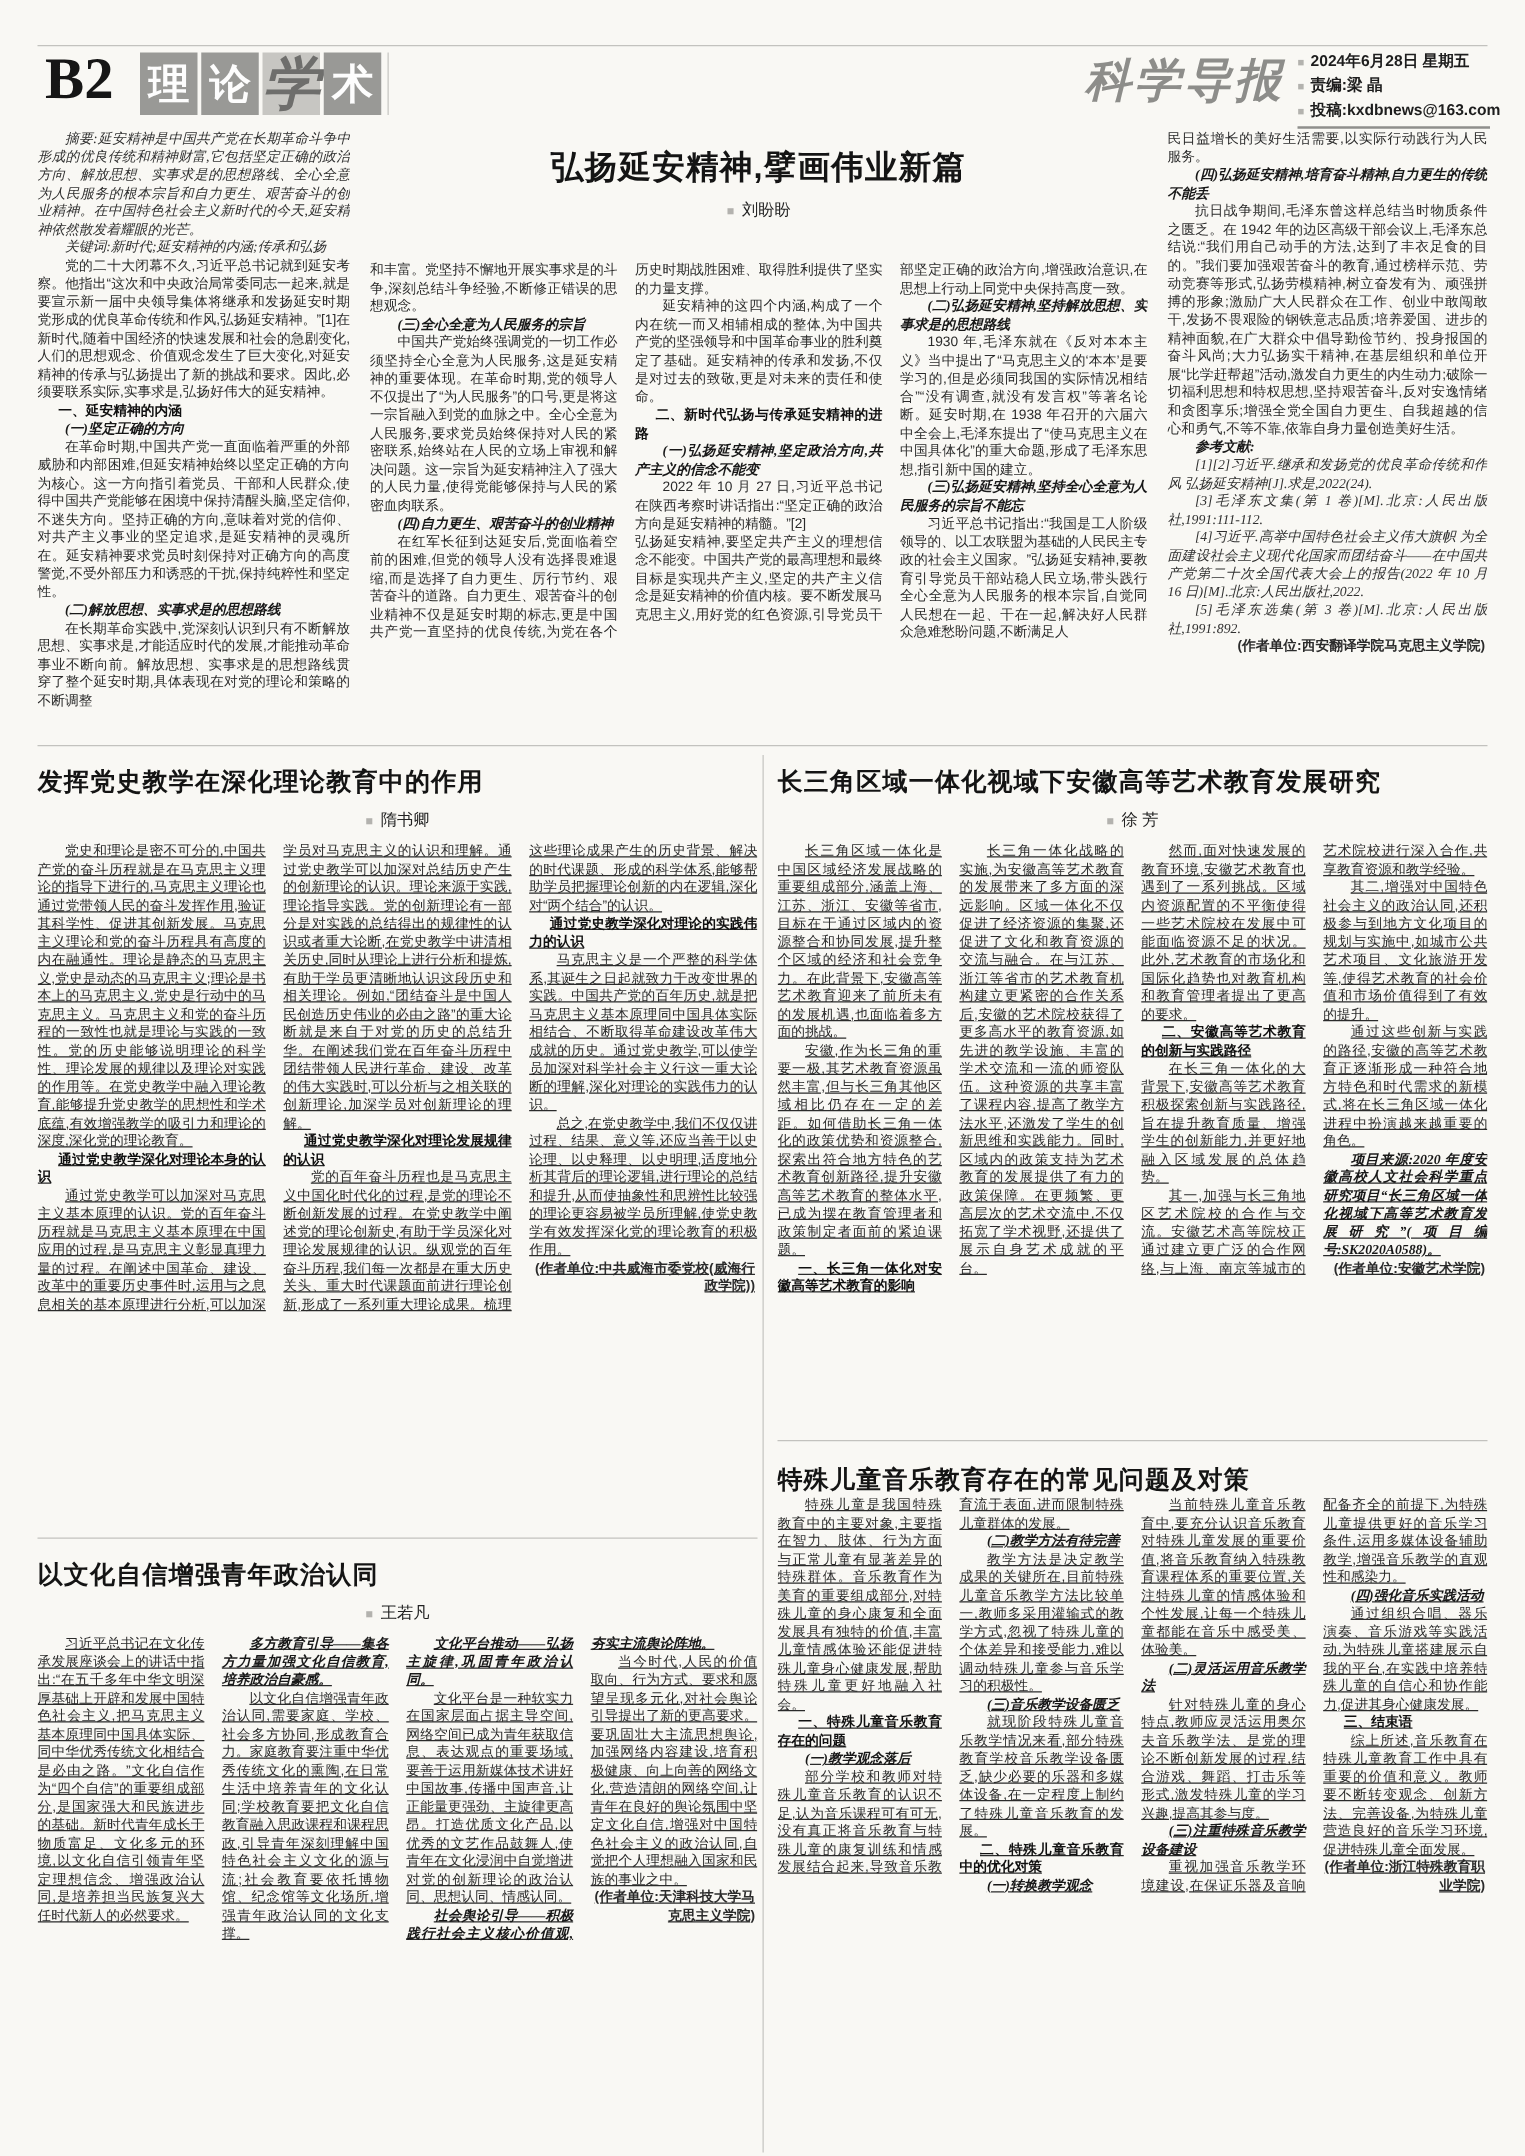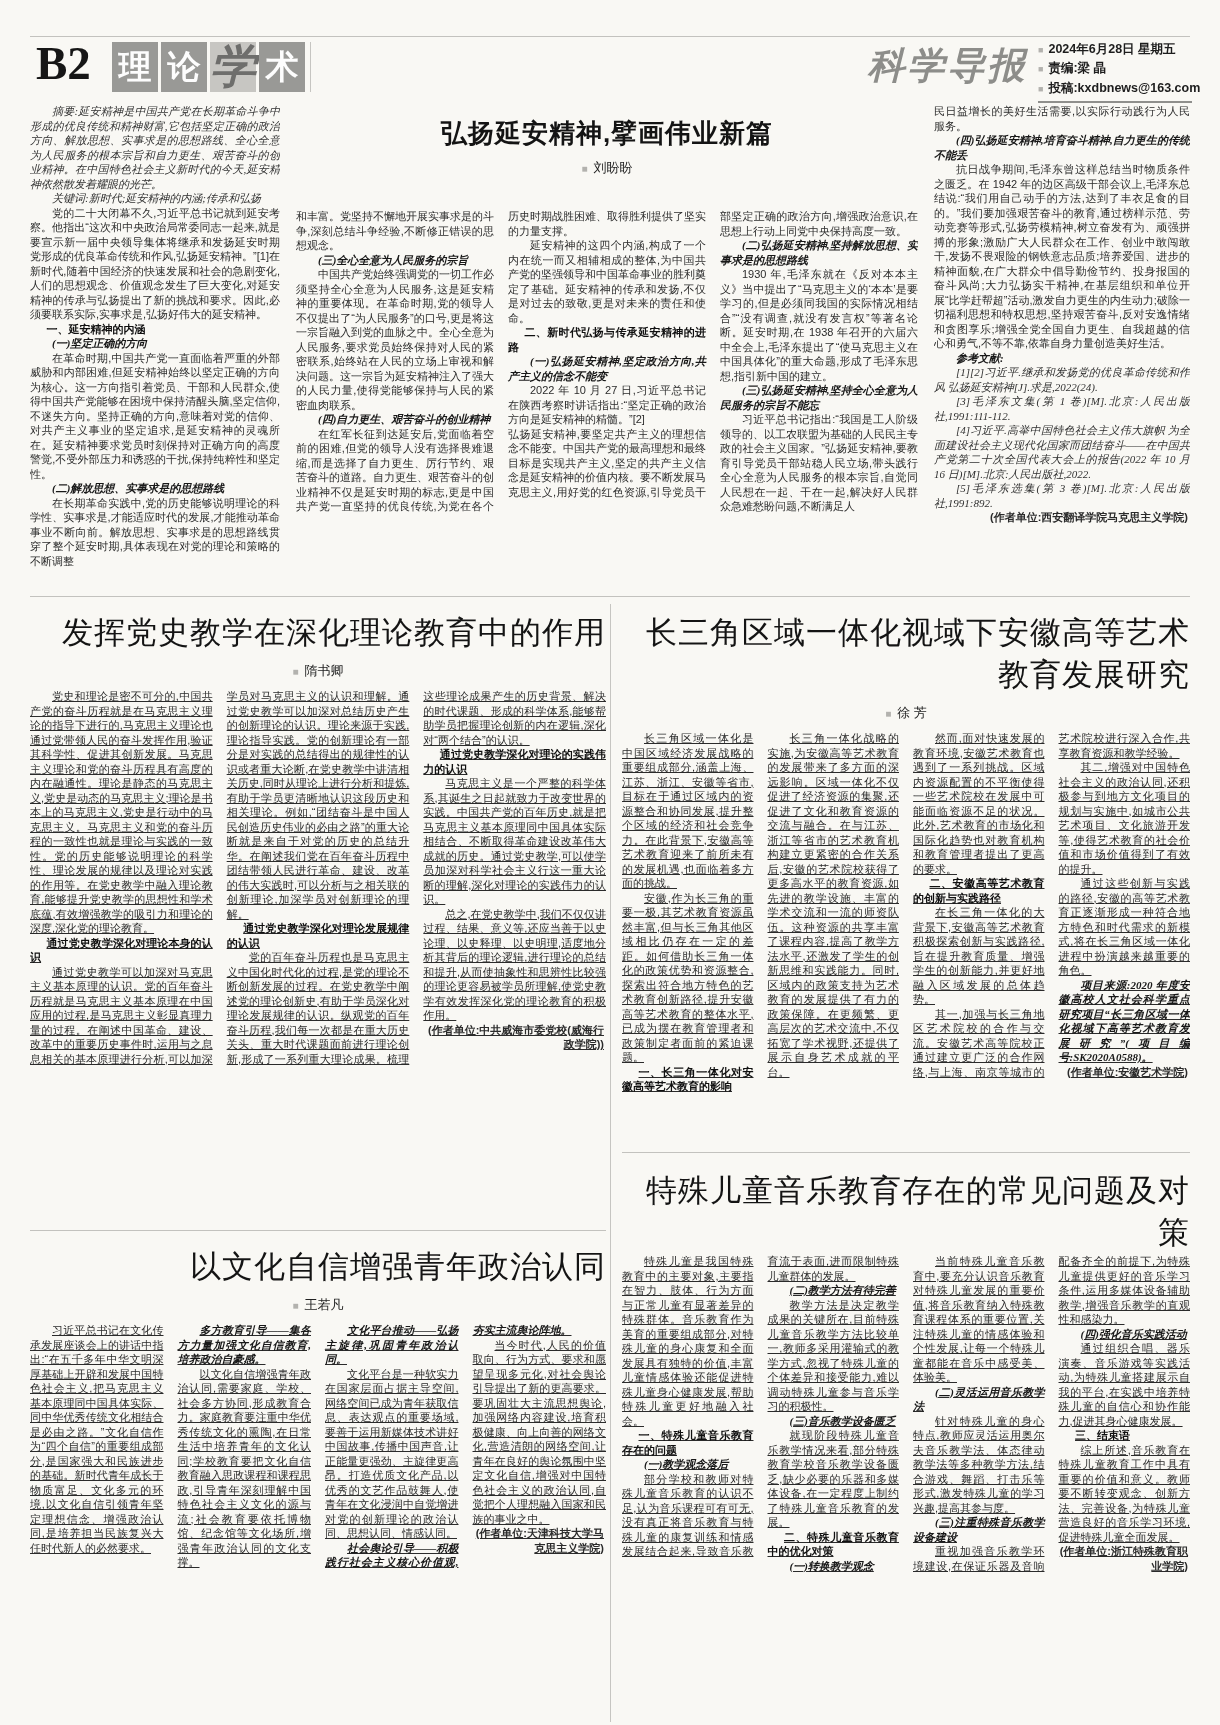--- a/index.html
+++ b/index.html
@@ -22,21 +22,21 @@
        line-height:1.55;border-bottom:2px solid #8f8f8c;padding-bottom:3px;font-weight:bold;}
   .info-line{display:flex;gap:5px;align-items:baseline;white-space:nowrap;}
   .sq{color:#b3b2ae;font-size:9px;flex:none;}
   
   .art{position:absolute;overflow:hidden;}
   .a1{left:30px;top:104px;width:1160px;height:486px;display:flex;gap:16px;}
   .a1-left{width:250px;height:100%;overflow:hidden;}
   .a1-center{flex:1;display:flex;flex-direction:column;min-width:0;}
   .a1-right{width:256px;height:100%;overflow:hidden;}
   h1.t1{font-size:26px;text-align:center;margin:12px 0 0;font-weight:bold;color:#141414;letter-spacing:1px;}
-  h2.t2{font-size:31px;text-align:right;margin:12px 0 0;font-weight:normal;color:#141414;letter-spacing:1px;}
+  h2.t2{font-size:20px;text-align:left;margin:12px 0 0;font-weight:bold;color:#141414;letter-spacing:1px;}
   .byline{text-align:center;font-size:13px;margin:8px 0 9px;color:#222;}
   .byline .sq{font-size:10px;margin-right:6px;}
   .cols{column-gap:14px;overflow:hidden;}
   .a1c{column-count:3;flex:1;margin-top:23px;}
   .c3{column-count:3;}
   .c4{column-count:4;}
   .a2{left:30px;top:600px;width:576px;height:628px;display:flex;flex-direction:column;}
   .a3{left:622px;top:600px;width:568px;height:548px;display:flex;flex-direction:column;}
   .a4{left:30px;top:1234px;width:576px;height:491px;display:flex;flex-direction:column;}
   .a5{left:622px;top:1158px;width:568px;height:567px;display:flex;flex-direction:column;}
@@ -84,21 +84,21 @@
 
   <section class="art a1">
     <div class="a1-left">
         <p class="kai">摘要:延安精神是中国共产党在长期革命斗争中形成的优良传统和精神财富,它包括坚定正确的政治方向、解放思想、实事求是的思想路线、全心全意为人民服务的根本宗旨和自力更生、艰苦奋斗的创业精神。在中国特色社会主义新时代的今天,延安精神依然散发着耀眼的光芒。</p>
         <p class="kai">关键词:新时代;延安精神的内涵;传承和弘扬</p>
         <p class="para">党的二十大闭幕不久,习近平总书记就到延安考察。他指出“这次和中央政治局常委同志一起来,就是要宣示新一届中央领导集体将继承和发扬延安时期党形成的优良革命传统和作风,弘扬延安精神。”[1]在新时代,随着中国经济的快速发展和社会的急剧变化,人们的思想观念、价值观念发生了巨大变化,对延安精神的传承与弘扬提出了新的挑战和要求。因此,必须要联系实际,实事求是,弘扬好伟大的延安精神。</p>
         <p class="sub-major">一、延安精神的内涵</p>
         <p class="sub-kai">(一)坚定正确的方向</p>
         <p class="para">在革命时期,中国共产党一直面临着严重的外部威胁和内部困难,但延安精神始终以坚定正确的方向为核心。这一方向指引着党员、干部和人民群众,使得中国共产党能够在困境中保持清醒头脑,坚定信仰,不迷失方向。坚持正确的方向,意味着对党的信仰、对共产主义事业的坚定追求,是延安精神的灵魂所在。延安精神要求党员时刻保持对正确方向的高度警觉,不受外部压力和诱惑的干扰,保持纯粹性和坚定性。</p>
         <p class="sub-kai">(二)解放思想、实事求是的思想路线</p>
-        <p class="para">在长期革命实践中,党的历史能够说明理论的科学性、实事求是,才能适应时代的发展,才能推动革命事业不断向前。解放思想、实事求是的思想路线贯穿了整个延安时期,具体表现在对党的理论和策略的不断调整</p>
+        <p class="para">在长期革命实践中,党深刻认识到只有不断解放思想、实事求是,才能适应时代的发展,才能推动革命事业不断向前。解放思想、实事求是的思想路线贯穿了整个延安时期,具体表现在对党的理论和策略的不断调整</p>
       </div>
     <div class="a1-center">
       <h1 class="t1">弘扬延安精神,擘画伟业新篇</h1>
       <div class="byline">
         <span class="sq">■</span><span>刘盼盼</span>
       </div>
       <div class="cols a1c">
           <p class="para cont">和丰富。党坚持不懈地开展实事求是的斗争,深刻总结斗争经验,不断修正错误的思想观念。</p>
           <p class="sub-kai">(三)全心全意为人民服务的宗旨</p>
           <p class="para">中国共产党始终强调党的一切工作必须坚持全心全意为人民服务,这是延安精神的重要体现。在革命时期,党的领导人不仅提出了“为人民服务”的口号,更是将这一宗旨融入到党的血脉之中。全心全意为人民服务,要求党员始终保持对人民的紧密联系,始终站在人民的立场上审视和解决问题。这一宗旨为延安精神注入了强大的人民力量,使得党能够保持与人民的紧密血肉联系。</p>
@@ -197,21 +197,21 @@
         <p class="sub-kai">(一)教学观念落后</p>
         <p class="para">部分学校和教师对特殊儿童音乐教育的认识不足,认为音乐课程可有可无,没有真正将音乐教育与特殊儿童的康复训练和情感发展结合起来,导致音乐教育流于表面,进而限制特殊儿童群体的发展。</p>
         <p class="sub-kai">(二)教学方法有待完善</p>
         <p class="para">教学方法是决定教学成果的关键所在,目前特殊儿童音乐教学方法比较单一,教师多采用灌输式的教学方式,忽视了特殊儿童的个体差异和接受能力,难以调动特殊儿童参与音乐学习的积极性。</p>
         <p class="sub-kai">(三)音乐教学设备匮乏</p>
         <p class="para">就现阶段特殊儿童音乐教学情况来看,部分特殊教育学校音乐教学设备匮乏,缺少必要的乐器和多媒体设备,在一定程度上制约了特殊儿童音乐教育的发展。</p>
         <p class="sub-major">二、特殊儿童音乐教育中的优化对策</p>
         <p class="sub-kai">(一)转换教学观念</p>
         <p class="para">当前特殊儿童音乐教育中,要充分认识音乐教育对特殊儿童发展的重要价值,将音乐教育纳入特殊教育课程体系的重要位置,关注特殊儿童的情感体验和个性发展,让每一个特殊儿童都能在音乐中感受美、体验美。</p>
         <p class="sub-kai">(二)灵活运用音乐教学法</p>
-        <p class="para">针对特殊儿童的身心特点,教师应灵活运用奥尔夫音乐教学法、体态律动教学法等多种教学方法,结合游戏、舞蹈、打击乐等形式,激发特殊儿童的学习兴趣,提高其参与度。</p>
+        <p class="para">针对特殊儿童的身心特点,教师应灵活运用奥尔夫音乐教学法、是党的理论不断创新发展的过程,结合游戏、舞蹈、打击乐等形式,激发特殊儿童的学习兴趣,提高其参与度。</p>
         <p class="sub-kai">(三)注重特殊音乐教学设备建设</p>
         <p class="para">重视加强音乐教学环境建设,在保证乐器及音响配备齐全的前提下,为特殊儿童提供更好的音乐学习条件,运用多媒体设备辅助教学,增强音乐教学的直观性和感染力。</p>
         <p class="sub-kai">(四)强化音乐实践活动</p>
         <p class="para">通过组织合唱、器乐演奏、音乐游戏等实践活动,为特殊儿童搭建展示自我的平台,在实践中培养特殊儿童的自信心和协作能力,促进其身心健康发展。</p>
         <p class="sub-major">三、结束语</p>
         <p class="para">综上所述,音乐教育在特殊儿童教育工作中具有重要的价值和意义。教师要不断转变观念、创新方法、完善设备,为特殊儿童营造良好的音乐学习环境,促进特殊儿童全面发展。</p>
         <p class="credit">(作者单位:浙江特殊教育职业学院)</p>
       </div>
   </section>
 

